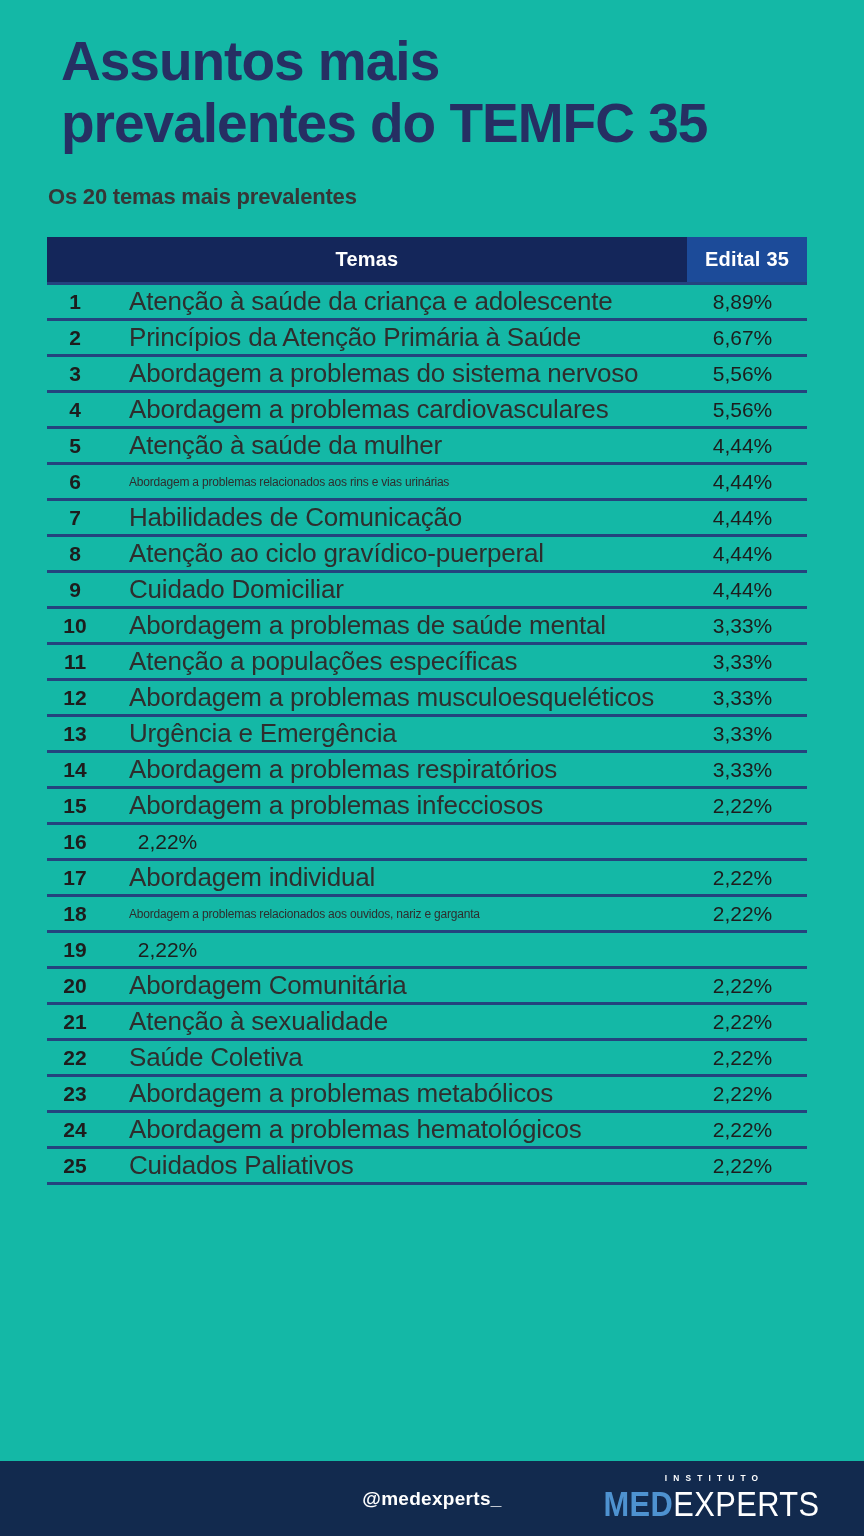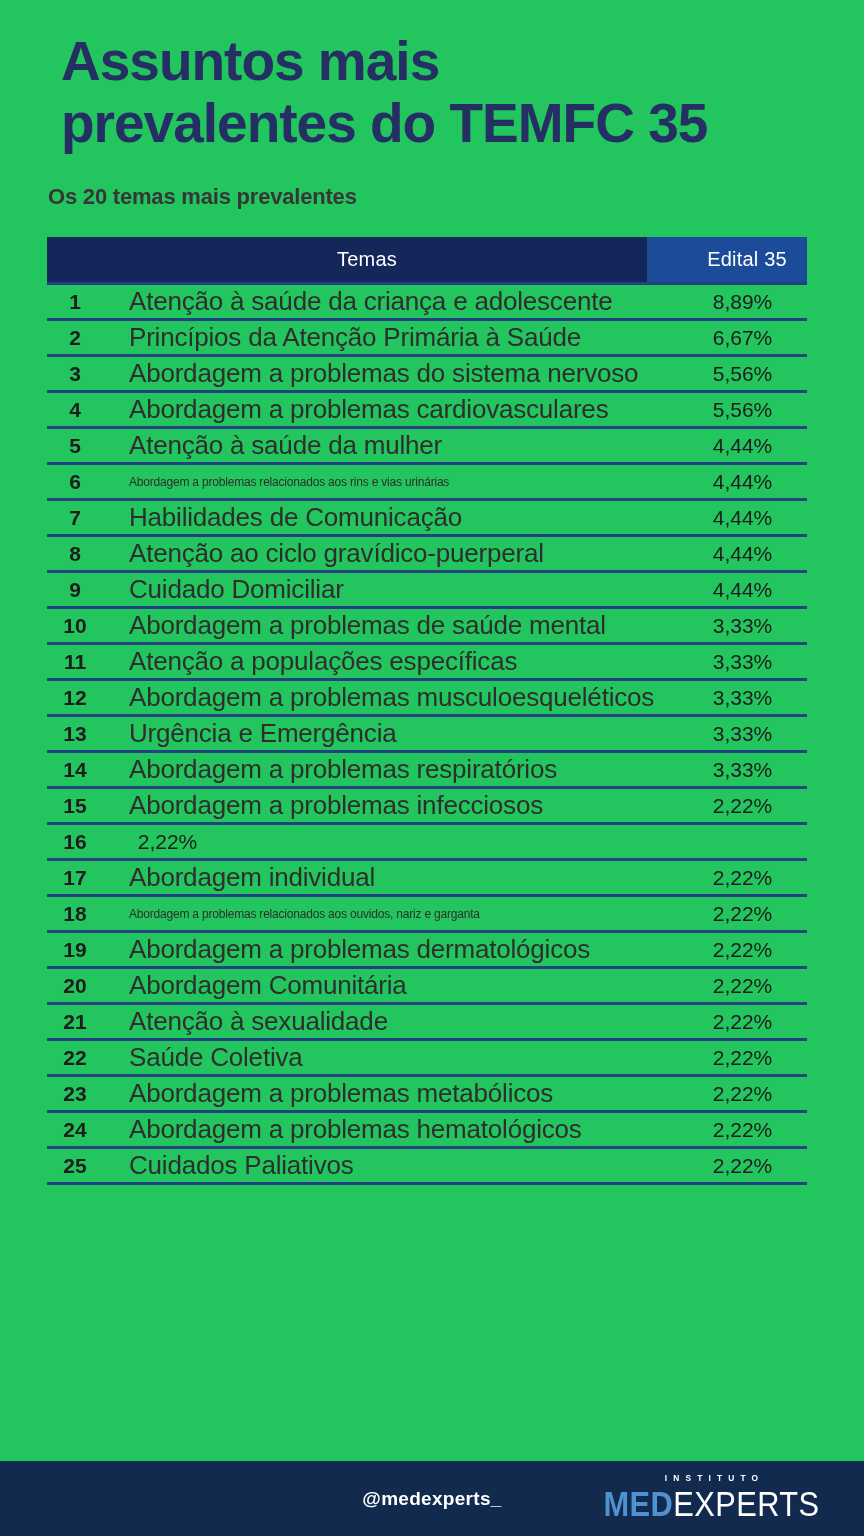--- a/index.html
+++ b/index.html
@@ -1,33 +1,33 @@
 <!DOCTYPE html>
 <html><head>
 <meta charset="utf-8">
 <style>
   html, body { margin:0; padding:0; background:#e8e8e8; }
   .page {
-    position:relative; width:864px; height:1536px; background:#22c55e;
+    position:relative; width:864px; height:1536px; background:#14b8a6;
     font-family:"Liberation Sans", sans-serif; overflow:hidden; margin:0 auto;
   }
   .title {
     position:absolute; left:61px; top:30px; margin:0; width:740px;
     font-size:55px; line-height:62px; font-weight:800; letter-spacing:-1px;
     color:#262F63; white-space:pre-line;
   }
   .subtitle {
     position:absolute; left:48px; top:184px;
     font-size:22px; font-weight:bold; color:#363636; letter-spacing:-0.2px;
   }
   .table { position:absolute; left:47px; top:237px; width:760px; }
   .thead { display:flex; height:45px; }
   .th {
     display:flex; align-items:center; justify-content:center;
-    color:#ffffff; font-weight:normal; font-size:20px; letter-spacing:0.2px;padding-left:40px;
+    color:#ffffff; font-weight:bold; font-size:20px; letter-spacing:0.2px;
   }
   .th-temas { flex:1; background:#14265A; }
   .th-edital { width:120px; background:#1C4B99; }
   .tbody { border-top:3px solid #24437E; }
   .row { display:flex; align-items:center; height:33px; border-bottom:3px solid #24437E; }
   .cell.rank { width:56px; text-align:center; font-weight:bold; font-size:21px; color:#1d1d1d; }
   .cell.tema { flex:1; padding-left:26px; font-size:26px; color:#2e2e2e; letter-spacing:-0.2px;
                white-space:nowrap; overflow:hidden; }
   .row.small .cell.tema { font-size:12px; }
   .cell.pct { width:129px; text-align:center; font-size:21px; color:#1d1d1d; }
@@ -169,21 +169,20 @@
   </div>
 
   <div class="row small">
     <div class="cell rank">18</div>
     <div class="cell tema">Abordagem a problemas relacionados aos ouvidos, nariz e garganta</div>
     <div class="cell pct">2,22%</div>
   </div>
 
   <div class="row">
     <div class="cell rank">19</div>
-    <div class="cell tema">Abordagem a problemas dermatológicos</div>
     <div class="cell pct">2,22%</div>
   </div>
 
   <div class="row">
     <div class="cell rank">20</div>
     <div class="cell tema">Abordagem Comunitária</div>
     <div class="cell pct">2,22%</div>
   </div>
 
   <div class="row">

